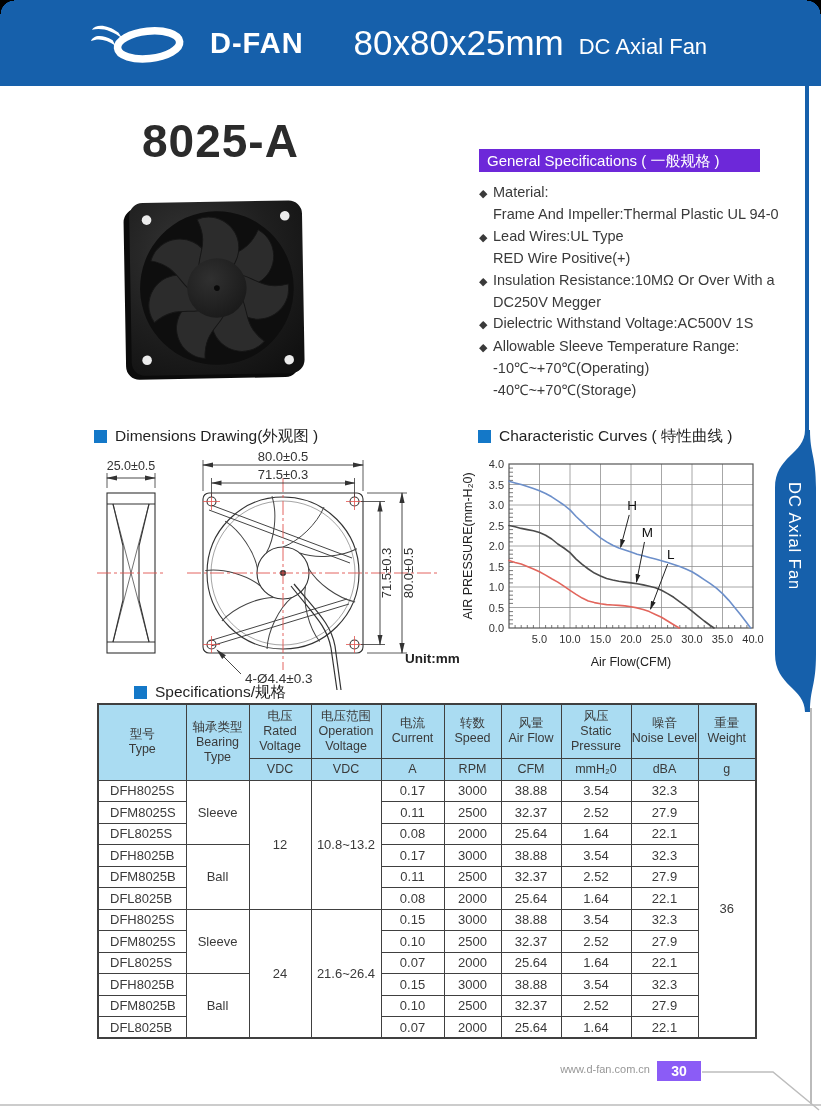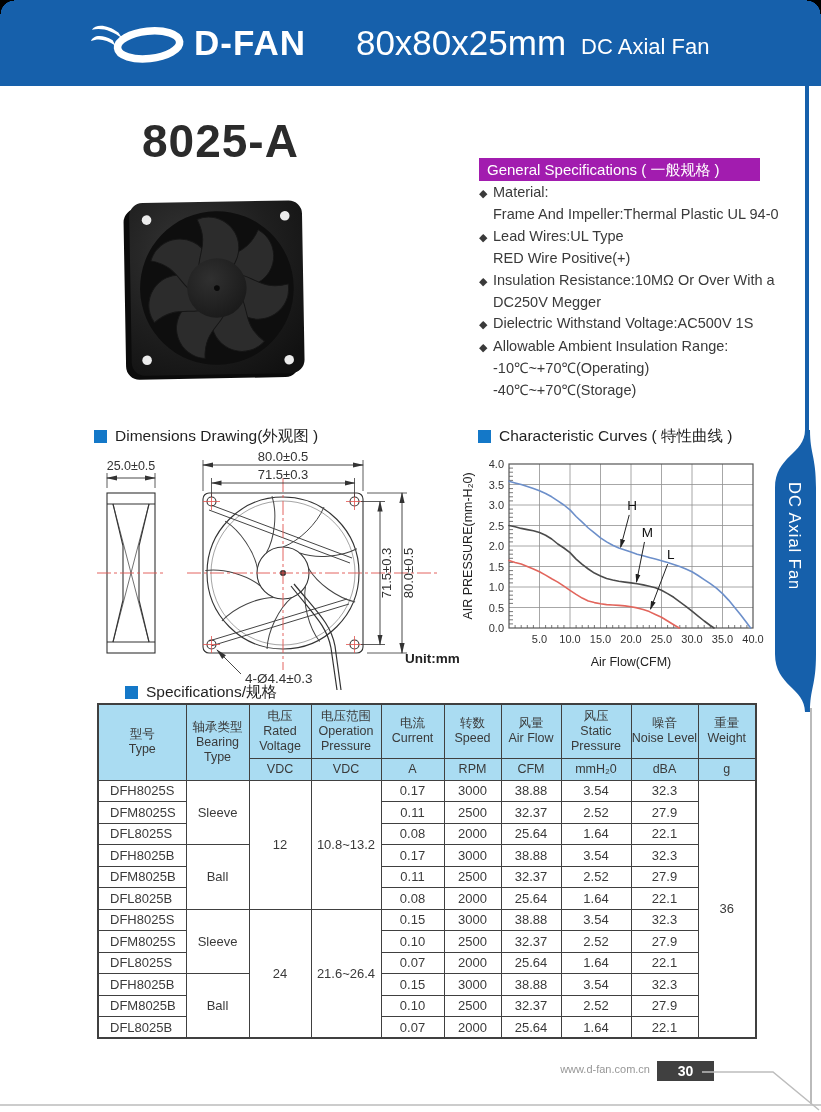--- a/index.html
+++ b/index.html
@@ -4,44 +4,44 @@
 <style>
   html,body{margin:0;padding:0;background:#e9e9e9;}
   .page{position:relative;width:821px;height:1112px;background:#ffffff;
         font-family:"Liberation Sans",sans-serif;overflow:hidden;margin:0 auto;}
   svg text{font-family:"Liberation Sans",sans-serif;}
 
   
   .banner{position:absolute;left:0;top:0;width:821px;height:86px;background:#1660ab;
           display:flex;align-items:center;}
   .logo{margin-left:90px;width:104px;height:44px;flex:none;}
-  .brand{color:#fff;font-size:35px;font-weight:bold;letter-spacing:1px;margin-left:0px;}
+  .brand{color:#fff;font-size:29px;font-weight:bold;letter-spacing:1px;margin-left:16px;}
   .size{color:#fff;font-size:35px;margin-left:50px;}
   .sub{color:#fff;font-size:22px;margin-left:15px;padding-top:7px;}
   .corner{position:absolute;width:14px;height:14px;}
   .corner.tl{left:0;top:0;background:radial-gradient(circle at 14px 14px, rgba(0,0,0,0) 13px, #000 13.5px);}
   .corner.tr{right:0;top:0;background:radial-gradient(circle at 0px 14px, rgba(0,0,0,0) 13px, #000 13.5px);}
 
   
   .model-title{position:absolute;left:142px;top:114px;font-size:46px;color:#2b2b2b;letter-spacing:1px;font-weight:bold;}
   .fan-photo{position:absolute;left:116px;top:194px;width:198px;height:192px;transform:rotate(-1deg);}
 
   
-  .gs-bar{position:absolute;left:479px;top:158px;width:281px;height:23px;background:#a21caf;
+  .gs-bar{position:absolute;left:479px;top:149px;width:281px;height:23px;background:#6d28d9;
           color:#fff;font-size:15px;line-height:23px;padding-left:8px;box-sizing:border-box;}
   .gs-list{position:absolute;left:479px;top:182px;width:320px;font-size:14.5px;color:#3a3a3a;}
   .gs-line{display:flex;line-height:21.4px;}
   .gs-line .blt{width:14px;flex:none;font-size:11px;padding-top:1px;}
 
   
   .sec{position:absolute;display:flex;align-items:center;gap:8px;font-size:15.5px;color:#1f1f1f;}
   .sec .sq{width:13px;height:13px;background:#1478c8;flex:none;}
   .sec-dim{left:94px;top:426px;}
   .sec-cur{left:478px;top:426px;}
-  .sec-spec{left:85px;top:682px;padding-left:40px;}
+  .sec-spec{left:94px;top:682px;padding-left:40px;}
 
   
   .dim-svg{position:absolute;left:95px;top:448px;width:372px;height:245px;}
   .chart-svg{position:absolute;left:463px;top:452px;width:304px;height:232px;}
   .grid{stroke:#919191;stroke-width:0.8;}
   .axis-box{fill:none;stroke:#555;stroke-width:1.2;}
   .tick{stroke:#555;stroke-width:0.8;}
   .tick-label{font-size:11px;fill:#333;}
   .axis-label{font-size:12.5px;fill:#222;}
   .ann{font-size:13.5px;fill:#111;}
@@ -60,21 +60,21 @@
   .stem{position:absolute;left:805px;top:86px;width:4px;height:350px;background:#1660ab;}
   .tab-svg{position:absolute;left:770px;top:430px;width:51px;height:282px;}
   .tab-label{position:absolute;left:785px;top:482px;height:210px;writing-mode:vertical-rl;
              color:#fff;font-size:16.5px;letter-spacing:1px;}
   .gray-line{position:absolute;left:810px;top:708px;width:2px;height:396px;background:#bbbbbb;}
   .bottom-rule{position:absolute;left:0;top:1104px;width:821px;height:2px;background:#cccccc;}
 
   
   .footer-site{position:absolute;left:430px;top:1063px;width:220px;text-align:right;
                font-size:11px;color:#979797;}
-  .page-num{position:absolute;left:657px;top:1061px;width:57px;height:20px;background:#404040;
+  .page-num{position:absolute;left:657px;top:1061px;width:44px;height:20px;background:#8b5cf6;
             color:#fff;font-size:14px;font-weight:bold;text-align:center;line-height:20px;}
   .footer-lines{position:absolute;left:640px;top:1050px;width:181px;height:62px;}
 </style>
 </head>
 <body>
 
 <div class="page">
 
   <div class="banner">
     <svg class="logo" viewBox="0 0 110 46">
@@ -147,21 +147,21 @@
       <div class="gs-line">
         <span class="blt"></span>
         <span>DC250V Megger</span>
       </div>
       <div class="gs-line">
         <span class="blt">◆</span>
         <span>Dielectric Withstand Voltage:AC500V 1S</span>
       </div>
       <div class="gs-line">
         <span class="blt">◆</span>
-        <span>Allowable Ambient Insulation Range:</span>
+        <span>Allowable Sleeve Temperature Range:</span>
       </div>
       <div class="gs-line">
         <span class="blt"></span>
         <span>-10℃~+70℃(Operating)</span>
       </div>
       <div class="gs-line">
         <span class="blt"></span>
         <span>-40℃~+70℃(Storage)</span>
       </div>
     </div>
@@ -416,21 +416,21 @@
           <th rowspan="2">
             <div>轴承类型</div>
             <div>Bearing Type</div>
           </th>
           <th>
             <div>电压</div>
             <div>Rated Voltage</div>
           </th>
           <th>
             <div>电压范围</div>
-            <div>Operation Pressure</div>
+            <div>Operation Voltage</div>
           </th>
           <th>
             <div>电流</div>
             <div>Current</div>
           </th>
           <th>
             <div>转数</div>
             <div>Speed</div>
           </th>
           <th>

